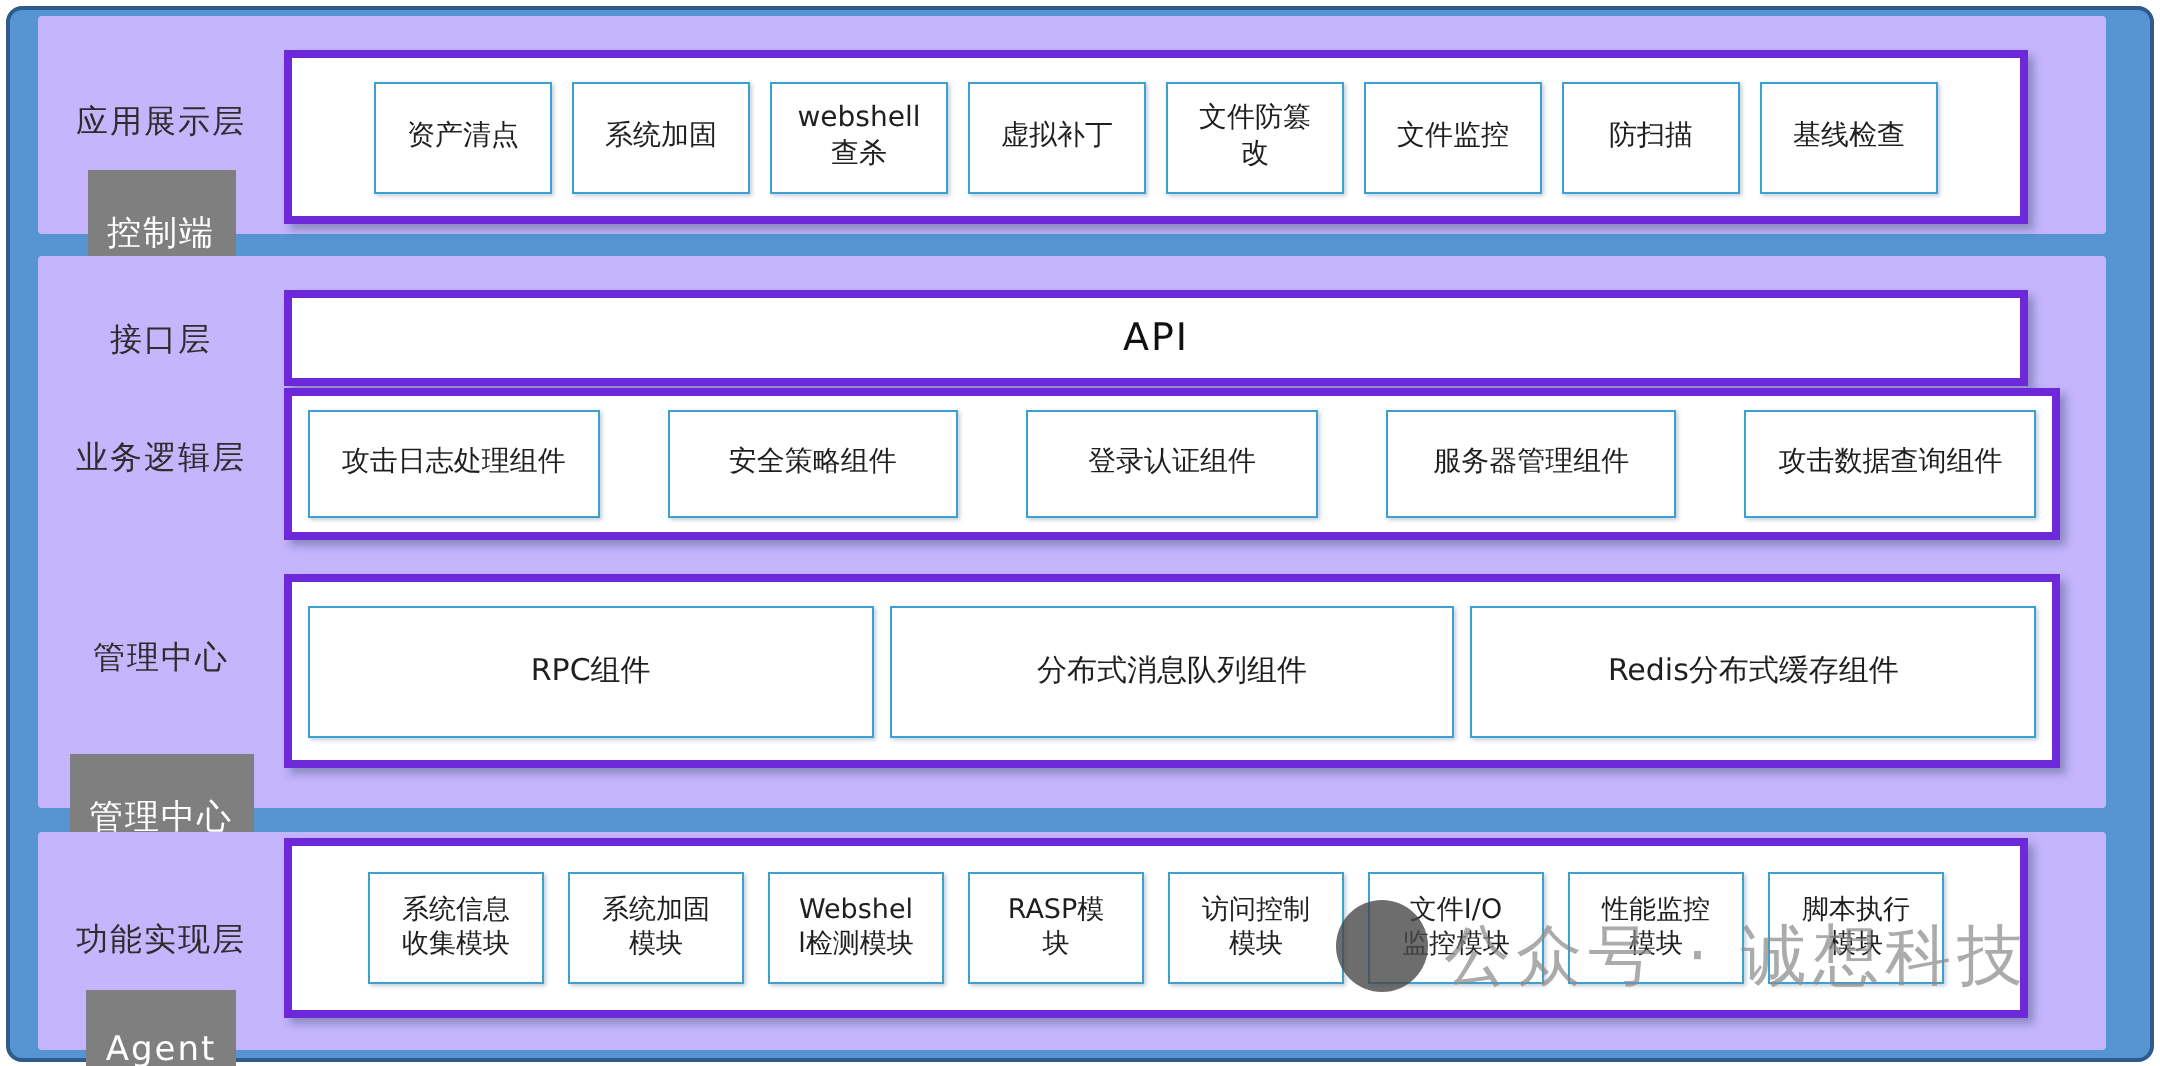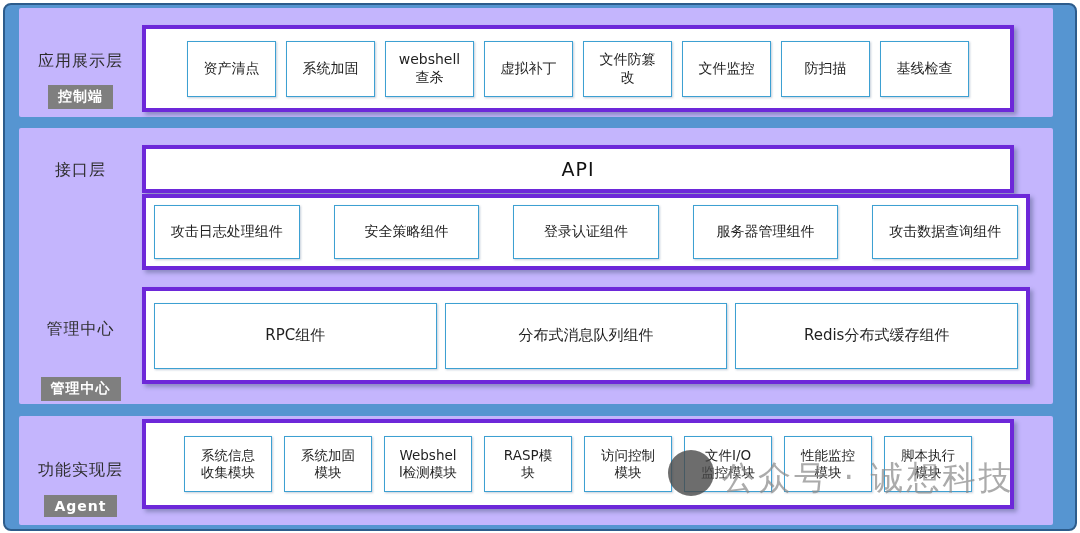--- a/index.html
+++ b/index.html
@@ -11,21 +11,21 @@
 
   .panel{position:absolute;background:#c4b5fd;border-radius:2px;}
   .panel-top{left:19px;top:8px;width:1034px;height:109px;}
   .panel-mid{left:19px;top:128px;width:1034px;height:276px;}
   .panel-bot{left:19px;top:416px;width:1034px;height:109px;}
 
   .gutter-label{position:absolute;left:0;width:123px;text-align:center;
                 font-size:16px;color:#2d2d2d;letter-spacing:1px;font-weight:400;}
   .badge{position:absolute;left:0;width:123px;text-align:center;}
   .badge span{display:inline-block;background:#7f7f7f;color:#ffffff;
-              font-size:14px;font-weight:bold;padding:3px 10px;letter-spacing:1px;}
+              font-size:17px;font-weight:normal;padding:20px 10px;letter-spacing:1px;}
 
   .container{position:absolute;left:123px;width:864px;background:#ffffff;
              border:4px solid #6d28d9;box-shadow:3px 3px 4px rgba(40,60,90,.35);
              display:flex;align-items:center;justify-content:center;}
 
   .c-app{top:17px;height:79px;gap:10px;}
   .c-api{top:17px;height:40px;}
   .c-logic{top:66px;height:68px;gap:34px;padding:0 8px;}
   .c-public{top:159px;height:89px;gap:8px;padding:0 8px;}
   .c-func{top:3px;height:82px;gap:12px;}
@@ -70,20 +70,21 @@
       <div class="box">基线检查</div>
     </div>
 </section>
 
 <section class="panel panel-mid">
   <div class="gutter-label" style="top:32px;">接口层</div>
   <div class="container c-api">
     <div class="api-label">API</div>
   </div>
 
+  <div class="gutter-label" style="top:91px;">业务逻辑层</div>
   <div class="container c-logic">
       <div class="box">攻击日志处理组件</div>
       <div class="box">安全策略组件</div>
       <div class="box">登录认证组件</div>
       <div class="box">服务器管理组件</div>
       <div class="box">攻击数据查询组件</div>
     </div>
 
   <div class="gutter-label" style="top:191px;">管理中心</div>
   <div class="container c-public">

